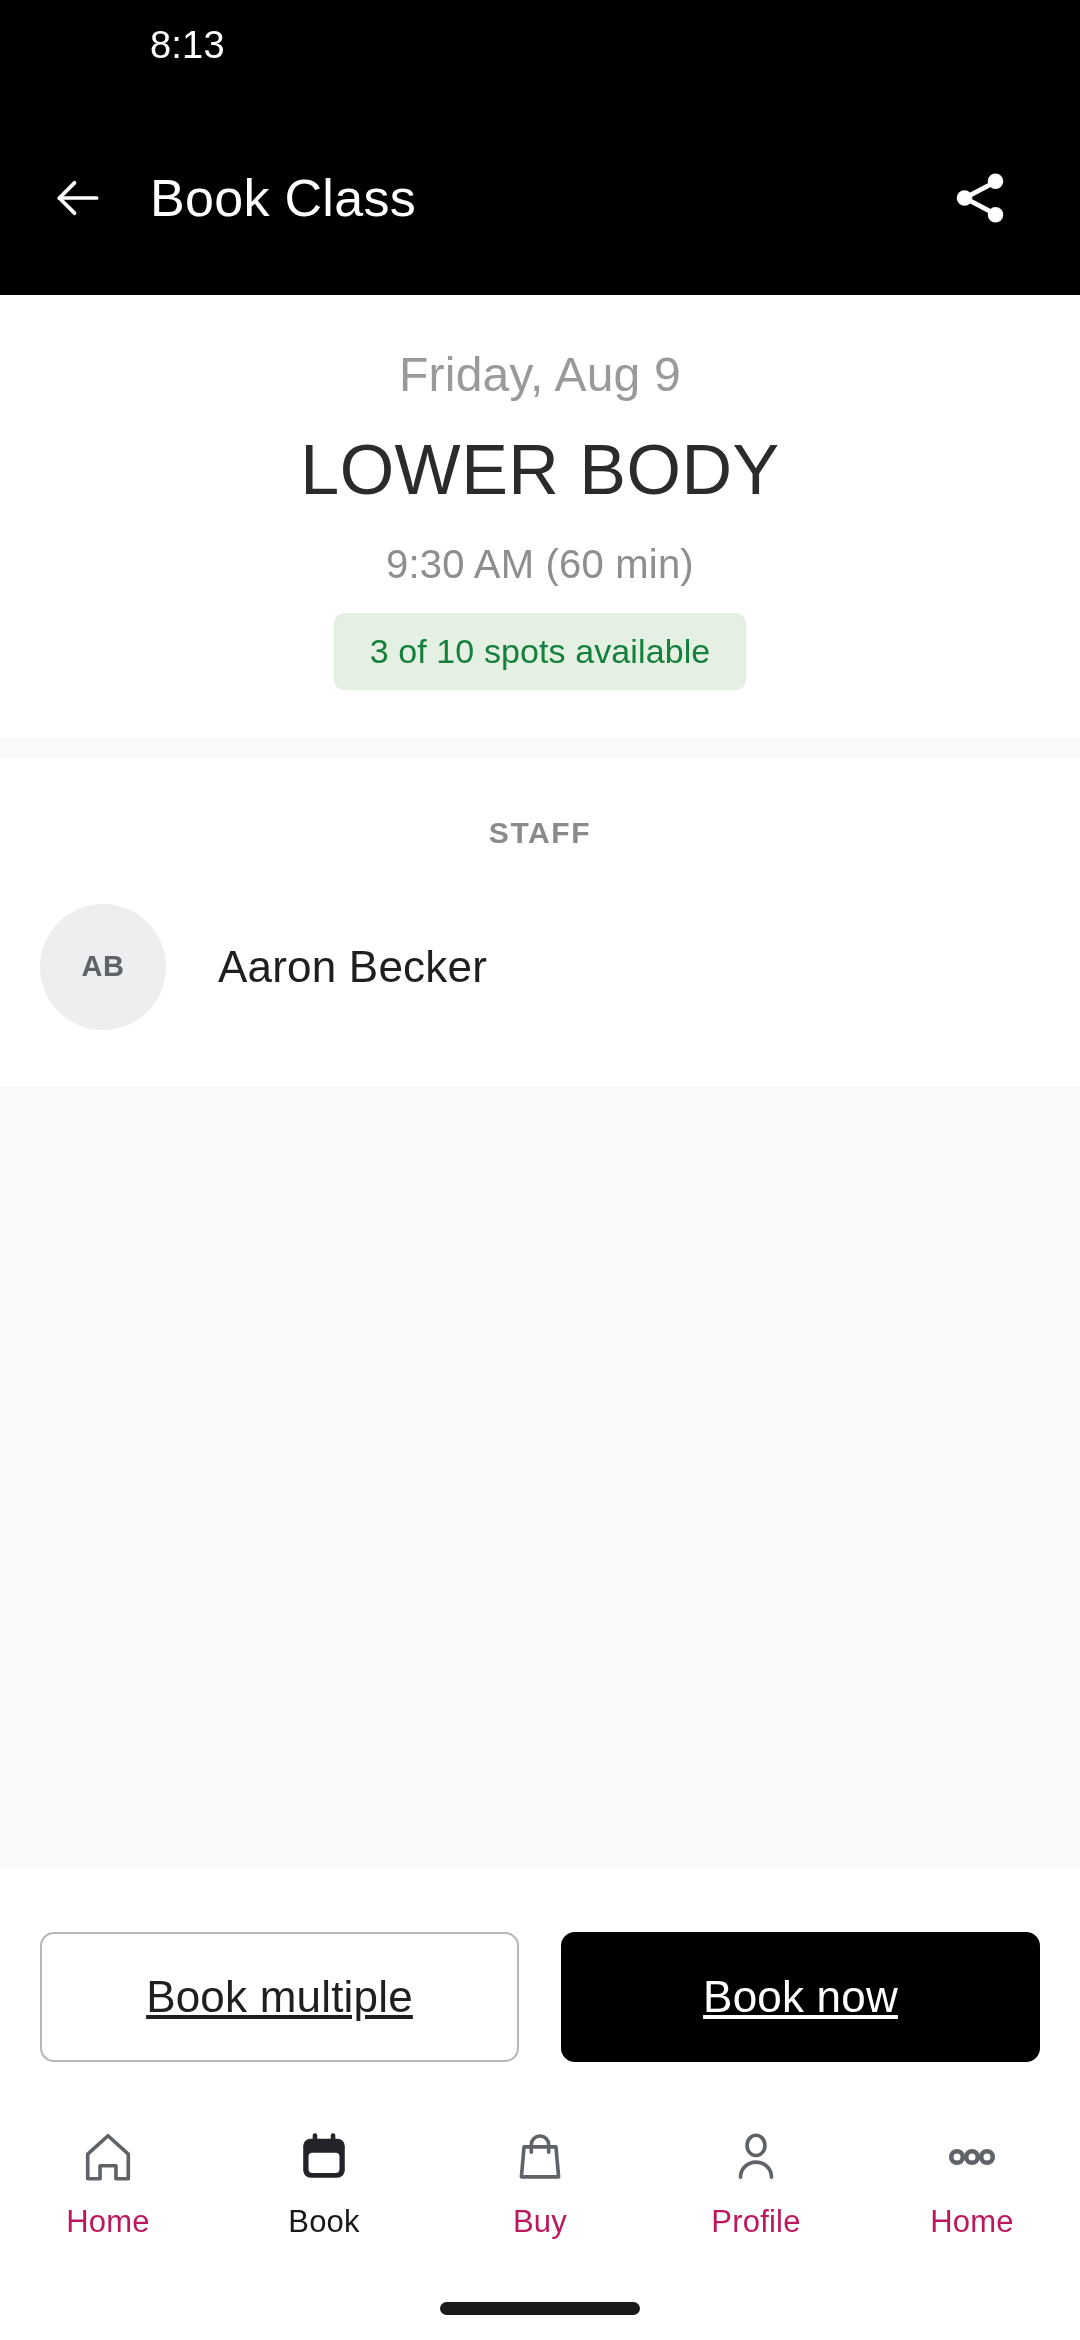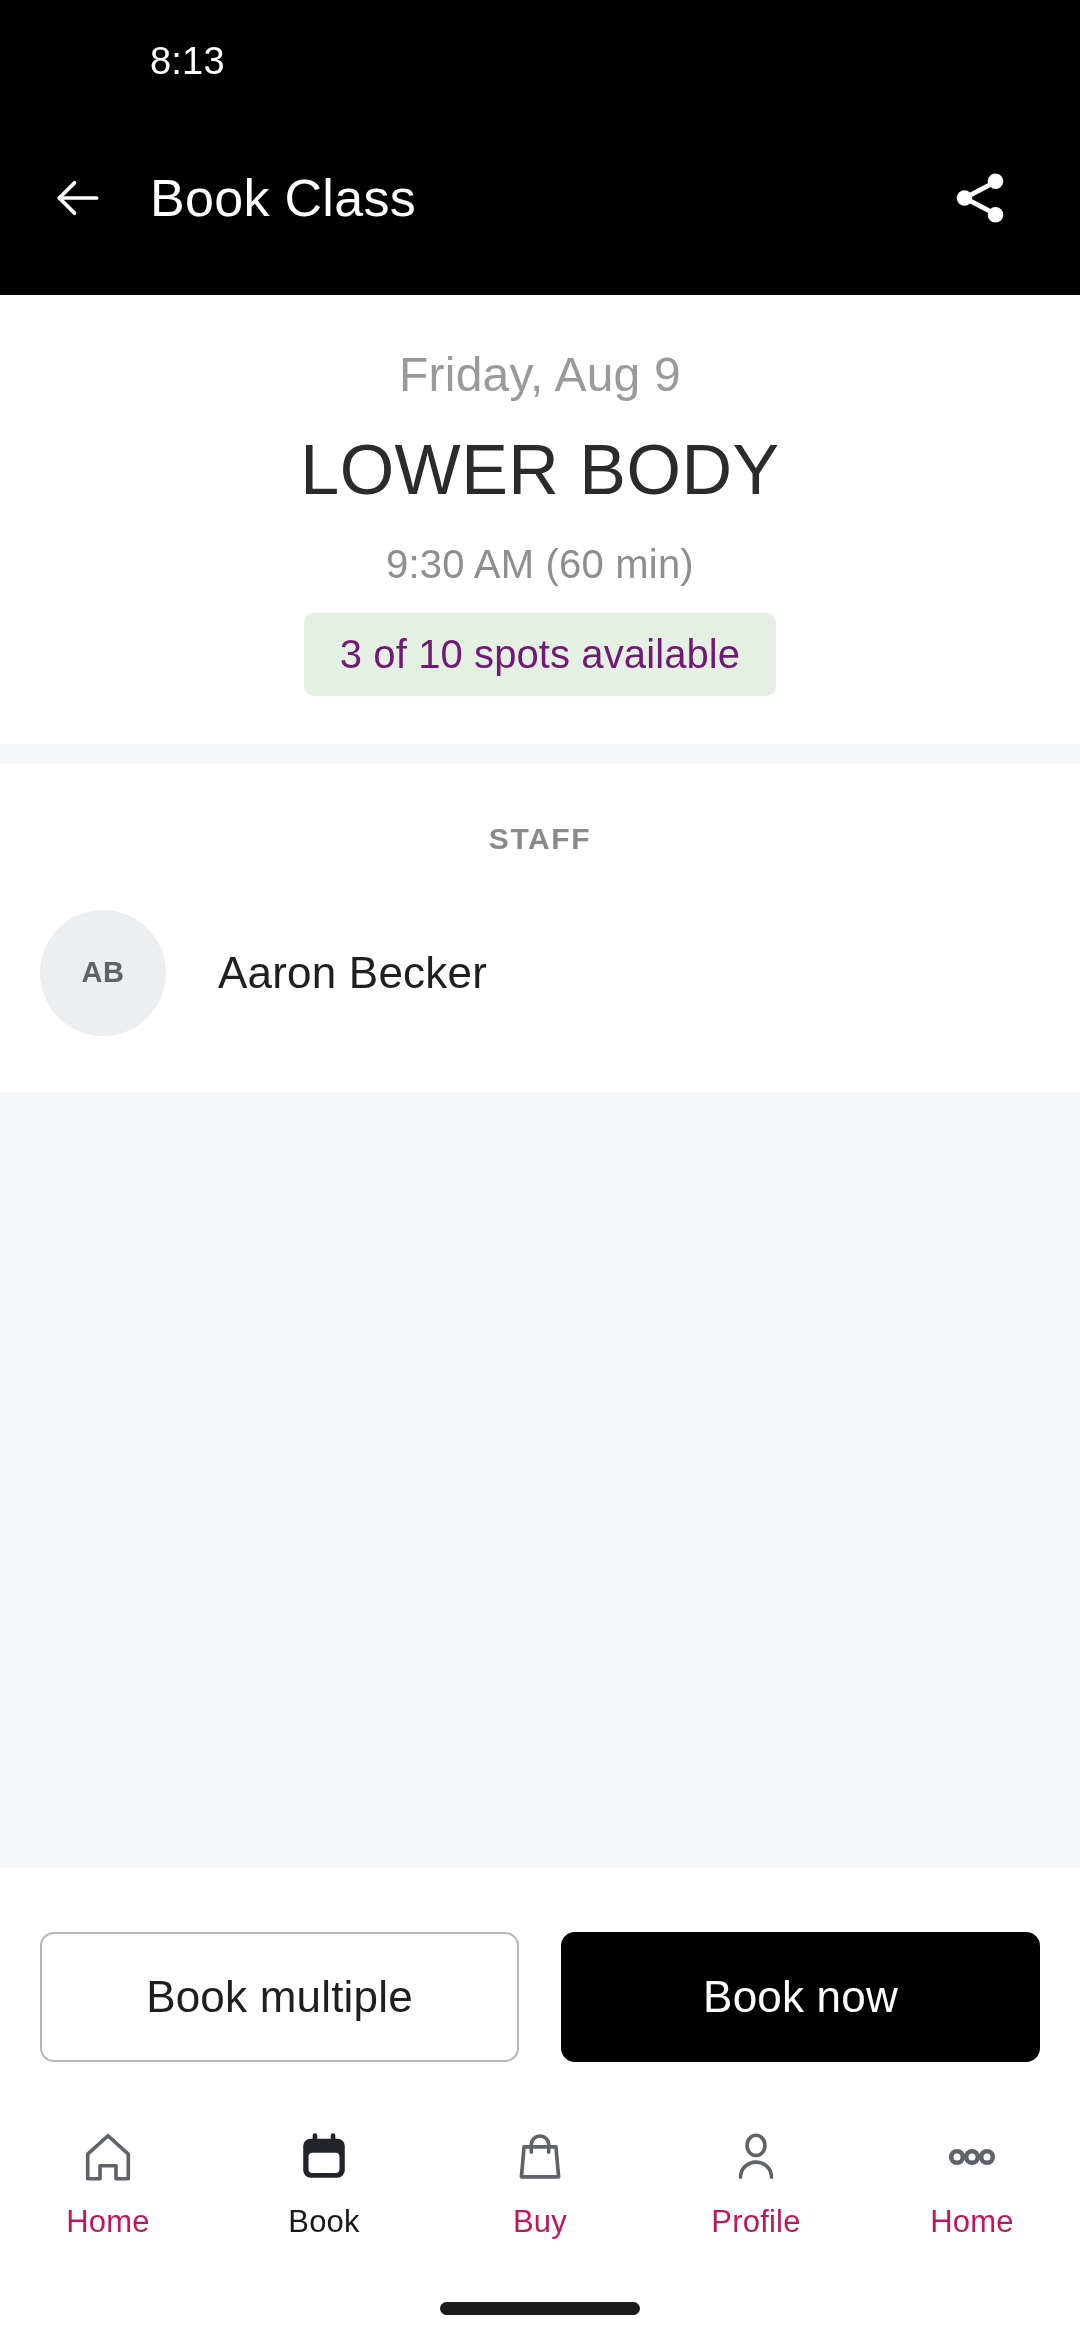--- a/index.html
+++ b/index.html
@@ -19,21 +19,21 @@
 
   
   .statusbar {
     height:100px;
     background:#000000;
     flex:0 0 auto;
     position:relative;
   }
   .status-time {
     position:absolute;
-    left:150px; top:61px;
+    left:150px; top:45px;
     transform:translateY(-50%);
     color:#ffffff;
     font-size:38px;
     letter-spacing:0.2px;
   }
 
   
   .appbar {
     height:195px;
     background:#000000;
@@ -92,22 +92,22 @@
   }
   .class-time {
     color:#8e8e8e;
     font-size:40px;
     margin-top:34px;
     letter-spacing:0.2px;
   }
   .spots-badge {
     margin-top:26px;
     background:#e4f0e1;
-    color:#701a75;
-    font-size:40px;
+    color:#15803d;
+    font-size:34px;
     padding:19px 36px;
     border-radius:10px;
     letter-spacing:0.1px;
   }
 
   .section-gap {
     height:20px;
     background:#f7f9fb;
     flex:0 0 auto;
   }
@@ -156,20 +156,21 @@
     padding:64px 40px 44px;
     display:flex; gap:42px;
   }
   .btn {
     flex:1 1 0;
     height:130px;
     border-radius:14px;
     display:flex; align-items:center; justify-content:center;
     font-size:44px;
     letter-spacing:0.2px;
+    text-decoration:underline;
   }
   .btn-outline {
     background:#ffffff;
     border:2px solid #b6b6b6;
     color:#1f1f1f;
   }
   .btn-filled {
     background:#000000;
     color:#ffffff;
     border:2px solid #000000;

